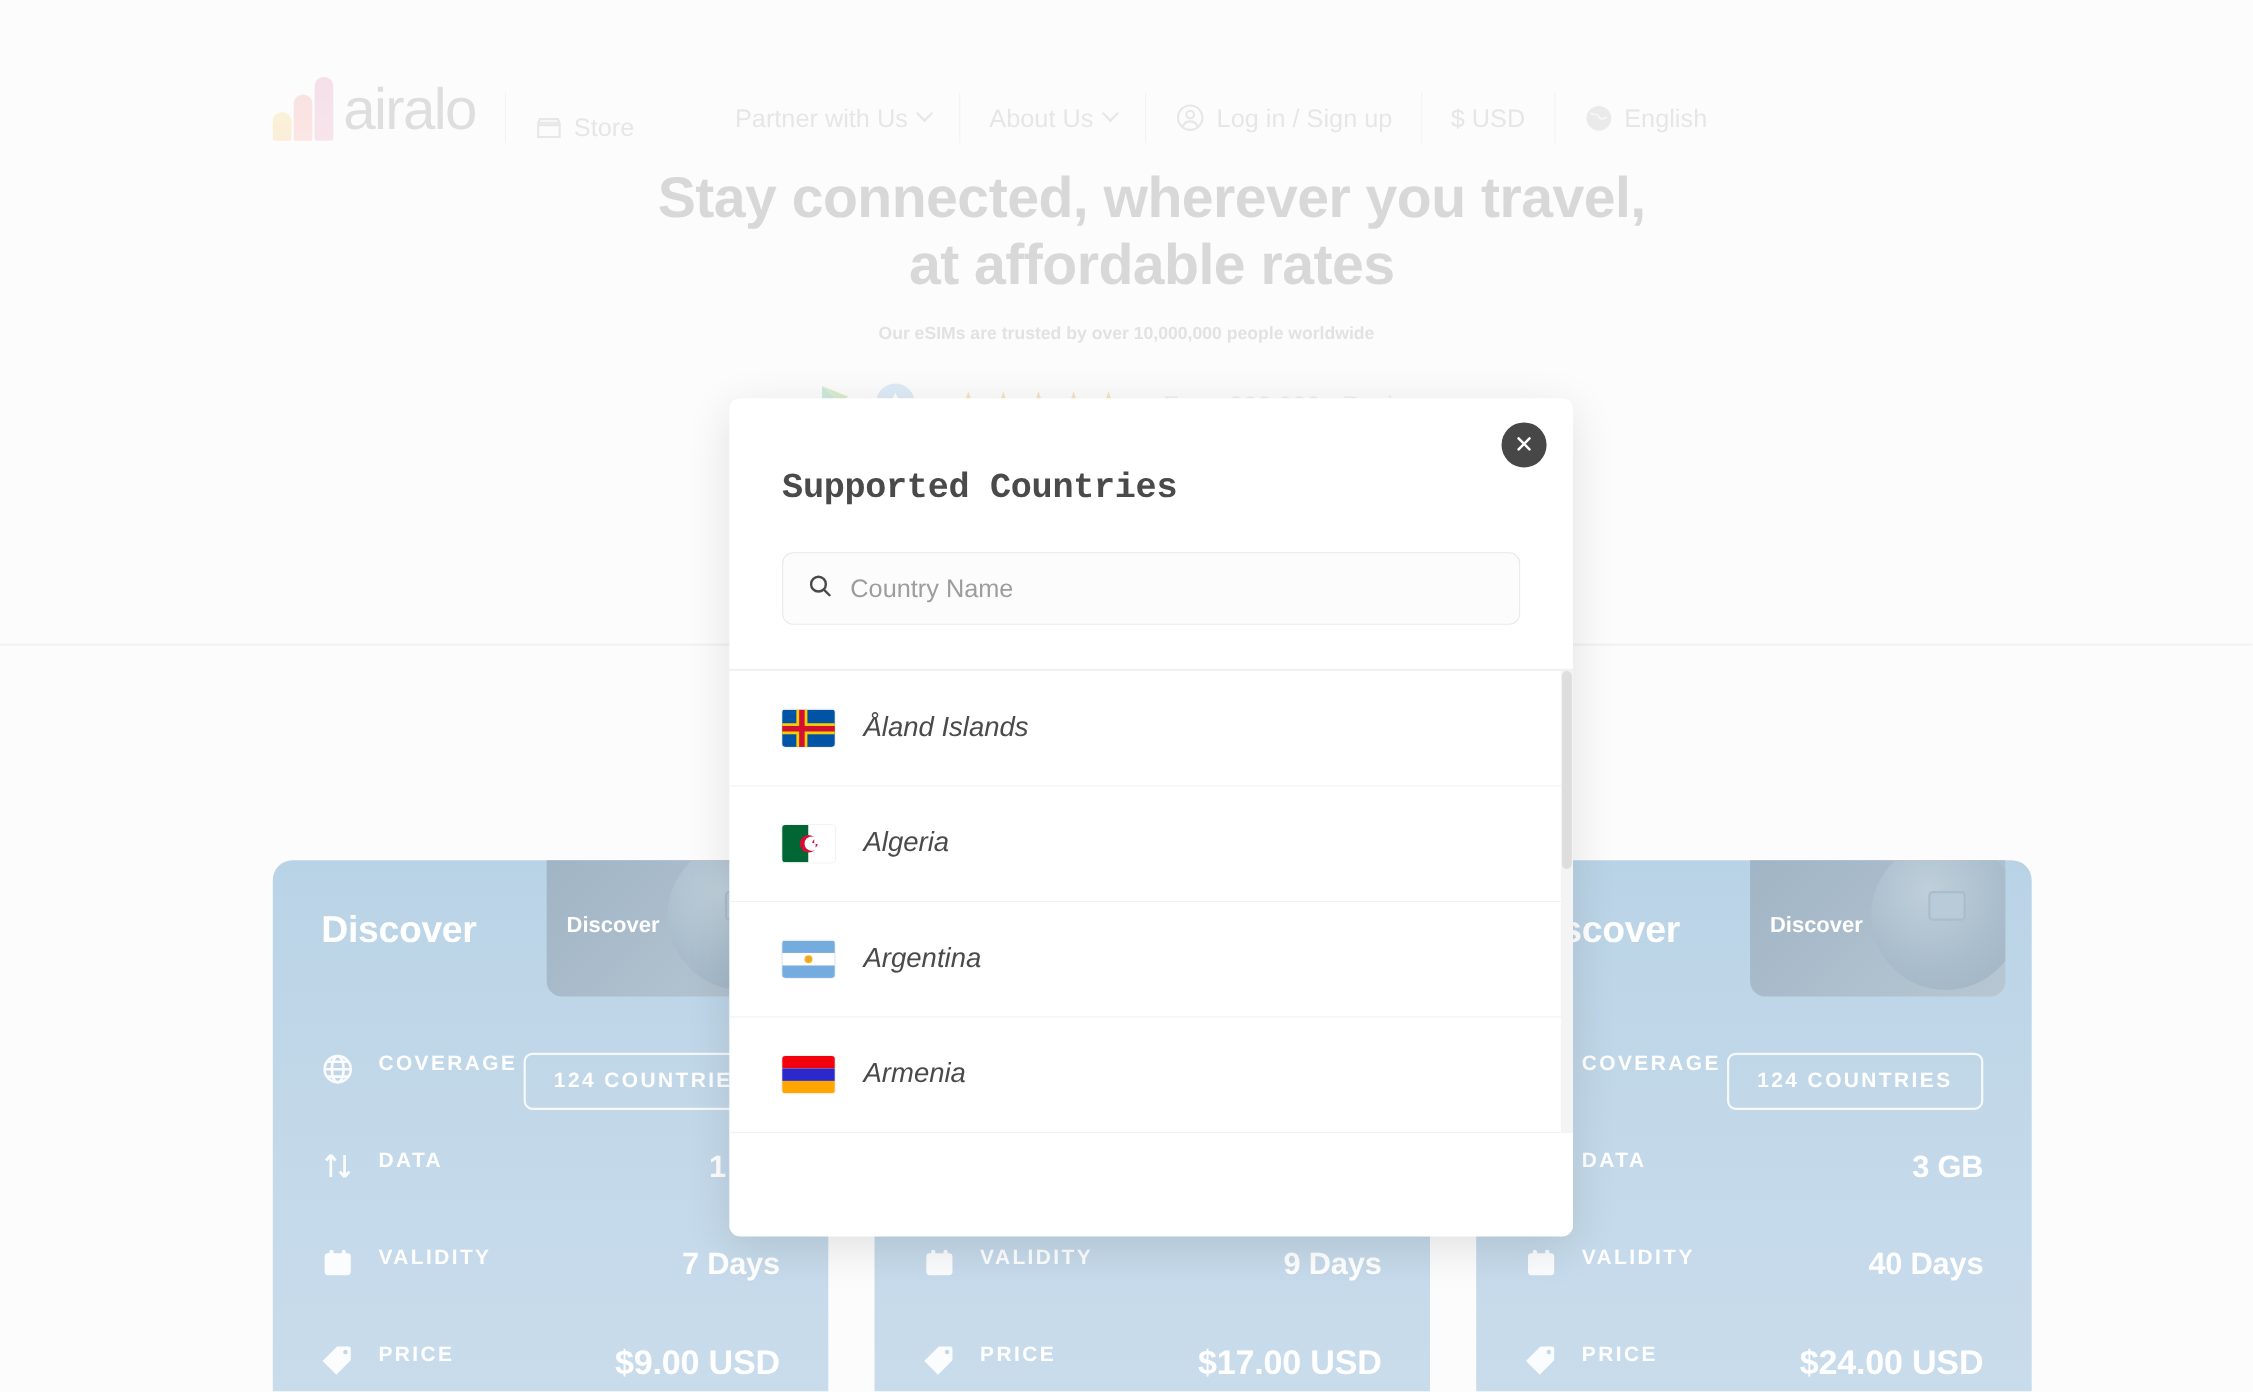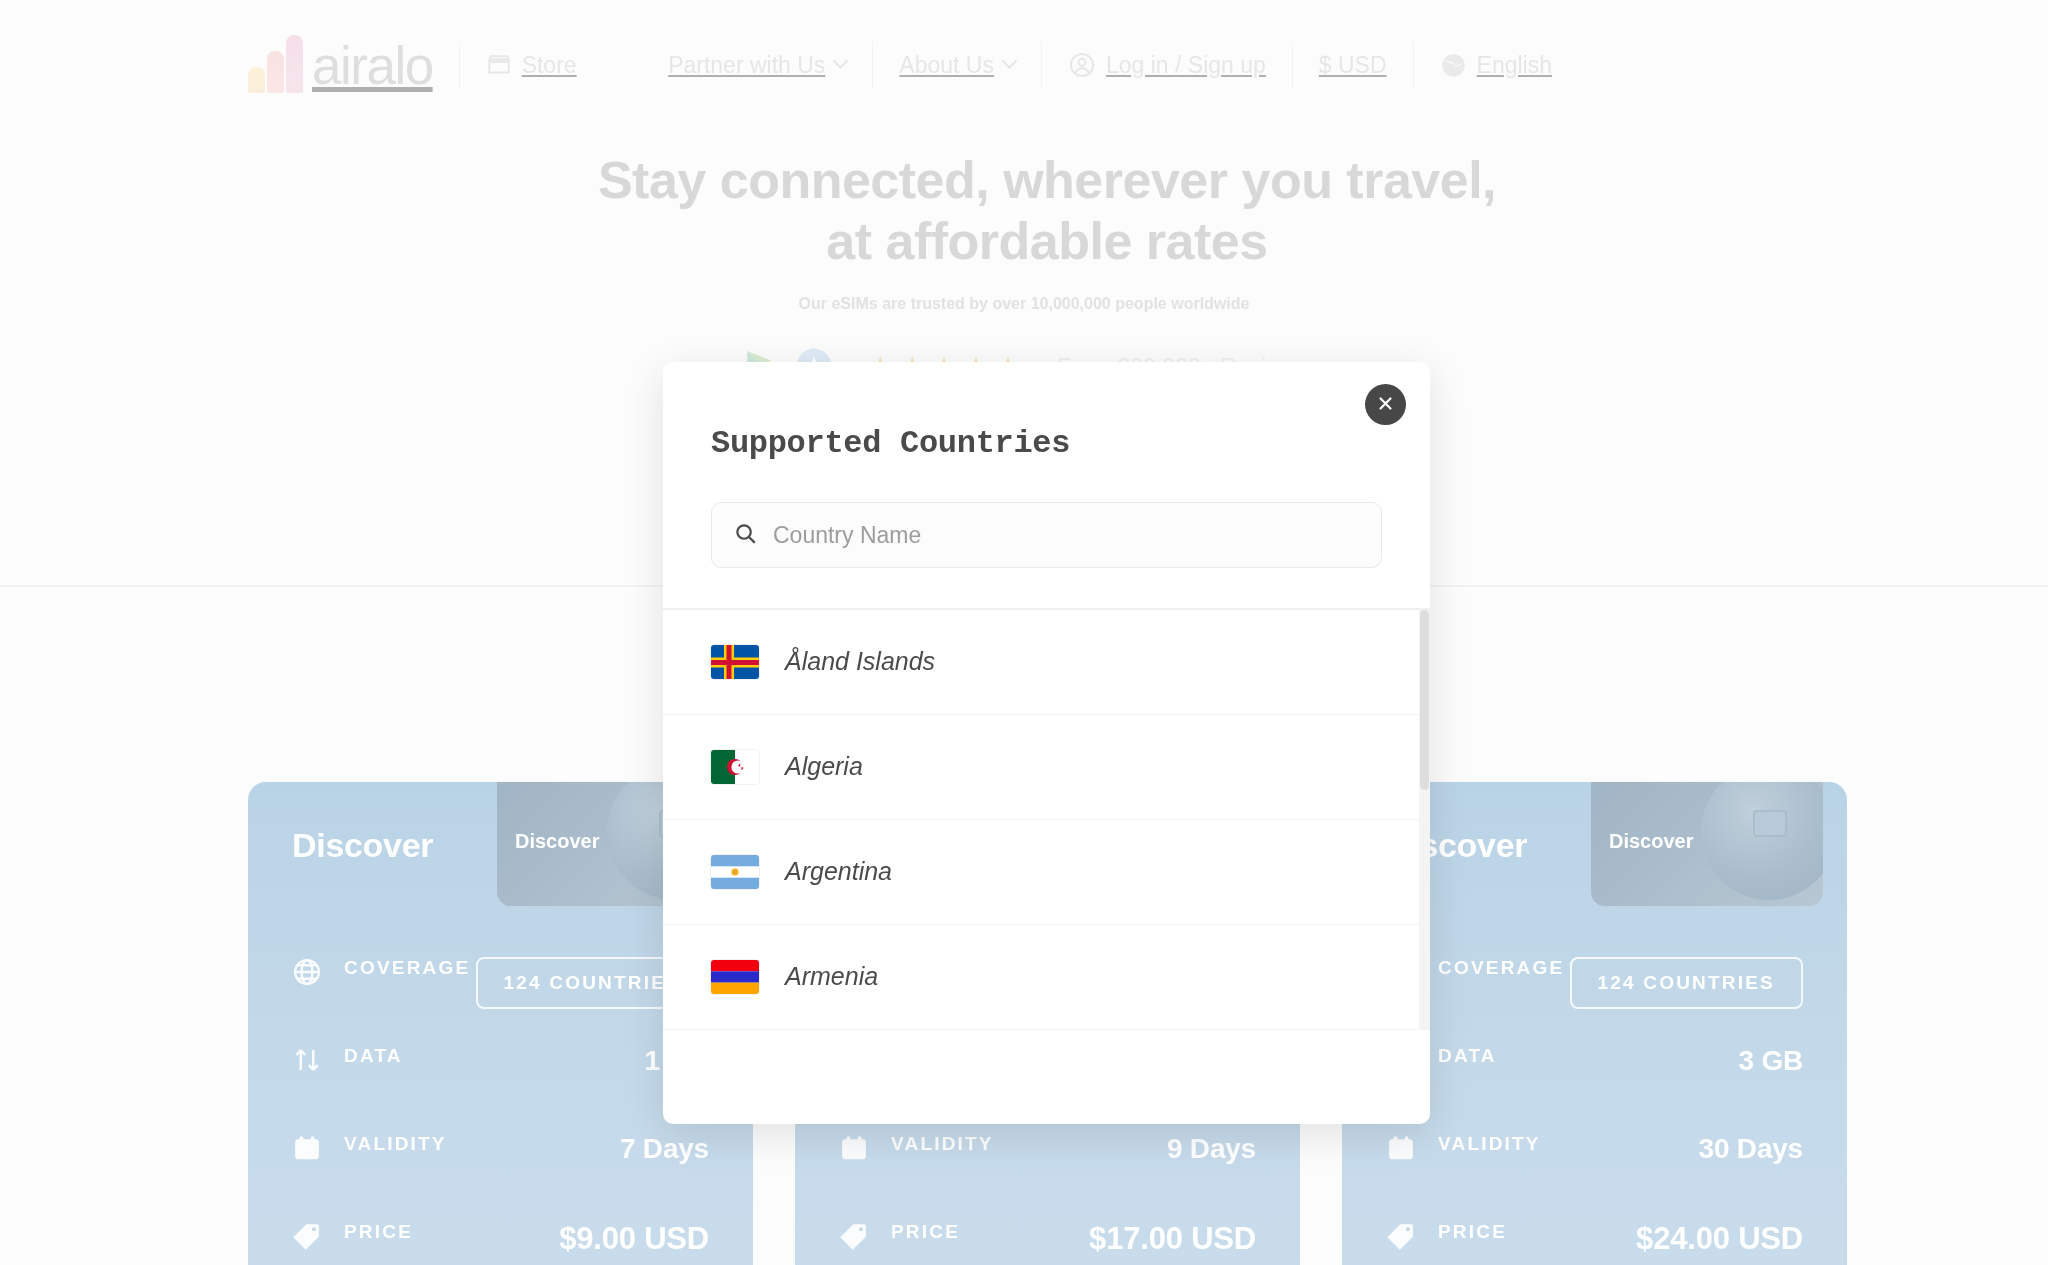--- a/index.html
+++ b/index.html
@@ -7,23 +7,22 @@
     width: 2048px; height: 1265px;
     overflow: hidden;
     font-family: "Liberation Sans", sans-serif;
     background: #fbfbfb;
   }
   .page { position: relative; width: 2048px; height: 1265px; background: #fcfcfc; overflow: hidden; }
 
   
   .header {
     position: absolute; top: 0; left: 0; width: 1780px; height: 130px;
-    display: flex; align-items: center;
+    display: flex; align-items: flex-end;
     opacity: 0.30;
-    text-decoration: underline;
   }
   .logo-wrap { display: flex; align-items: center; margin-left: 248px; }
   .logo-mark { display: flex; align-items: flex-end; height: 56px; gap: 2px; }
   .logo-bar { width: 17px; border-radius: 8px 8px 2px 2px; }
   .logo-bar.b1 { height: 26px; background: linear-gradient(180deg,#fbd786,#f7d08a); }
   .logo-bar.b2 { height: 42px; background: linear-gradient(180deg,#f4a9a8,#f7b7b0); }
   .logo-bar.b3 { height: 58px; background: linear-gradient(180deg,#e8a0bf,#edb1c8); }
   .logo-text {
     font-size: 53px; color: #9a9a9a; letter-spacing: -1.5px;
     margin-left: 9px; font-weight: 400;
@@ -406,21 +405,21 @@
         </div>
         <div class="row">
           <span class="row-ic">
             <svg viewBox="0 0 24 24" fill="#ffffff">
                 <rect x="2.5" y="5" width="19" height="16" rx="2.5"></rect>
                 <rect x="6" y="2.5" width="3" height="4" rx="1.5"></rect>
                 <rect x="15" y="2.5" width="3" height="4" rx="1.5"></rect>
               </svg>
           </span>
           <span class="row-label">VALIDITY</span>
-          <span class="row-val">30 Days</span>
+          <span class="row-val">40 Days</span>
         </div>
         <div class="row">
           <span class="row-ic">
             <svg viewBox="0 0 24 24" fill="#ffffff">
                 <path d="M11.5 2.5H20a1.5 1.5 0 011.5 1.5v8.5L11 23 1 13z"></path>
                 <circle cx="17.6" cy="6.5" r="1.6" fill="#c2d8e9"></circle>
               </svg>
           </span>
           <span class="row-label">PRICE</span>
           <span class="row-val big">$24.00 USD</span>

